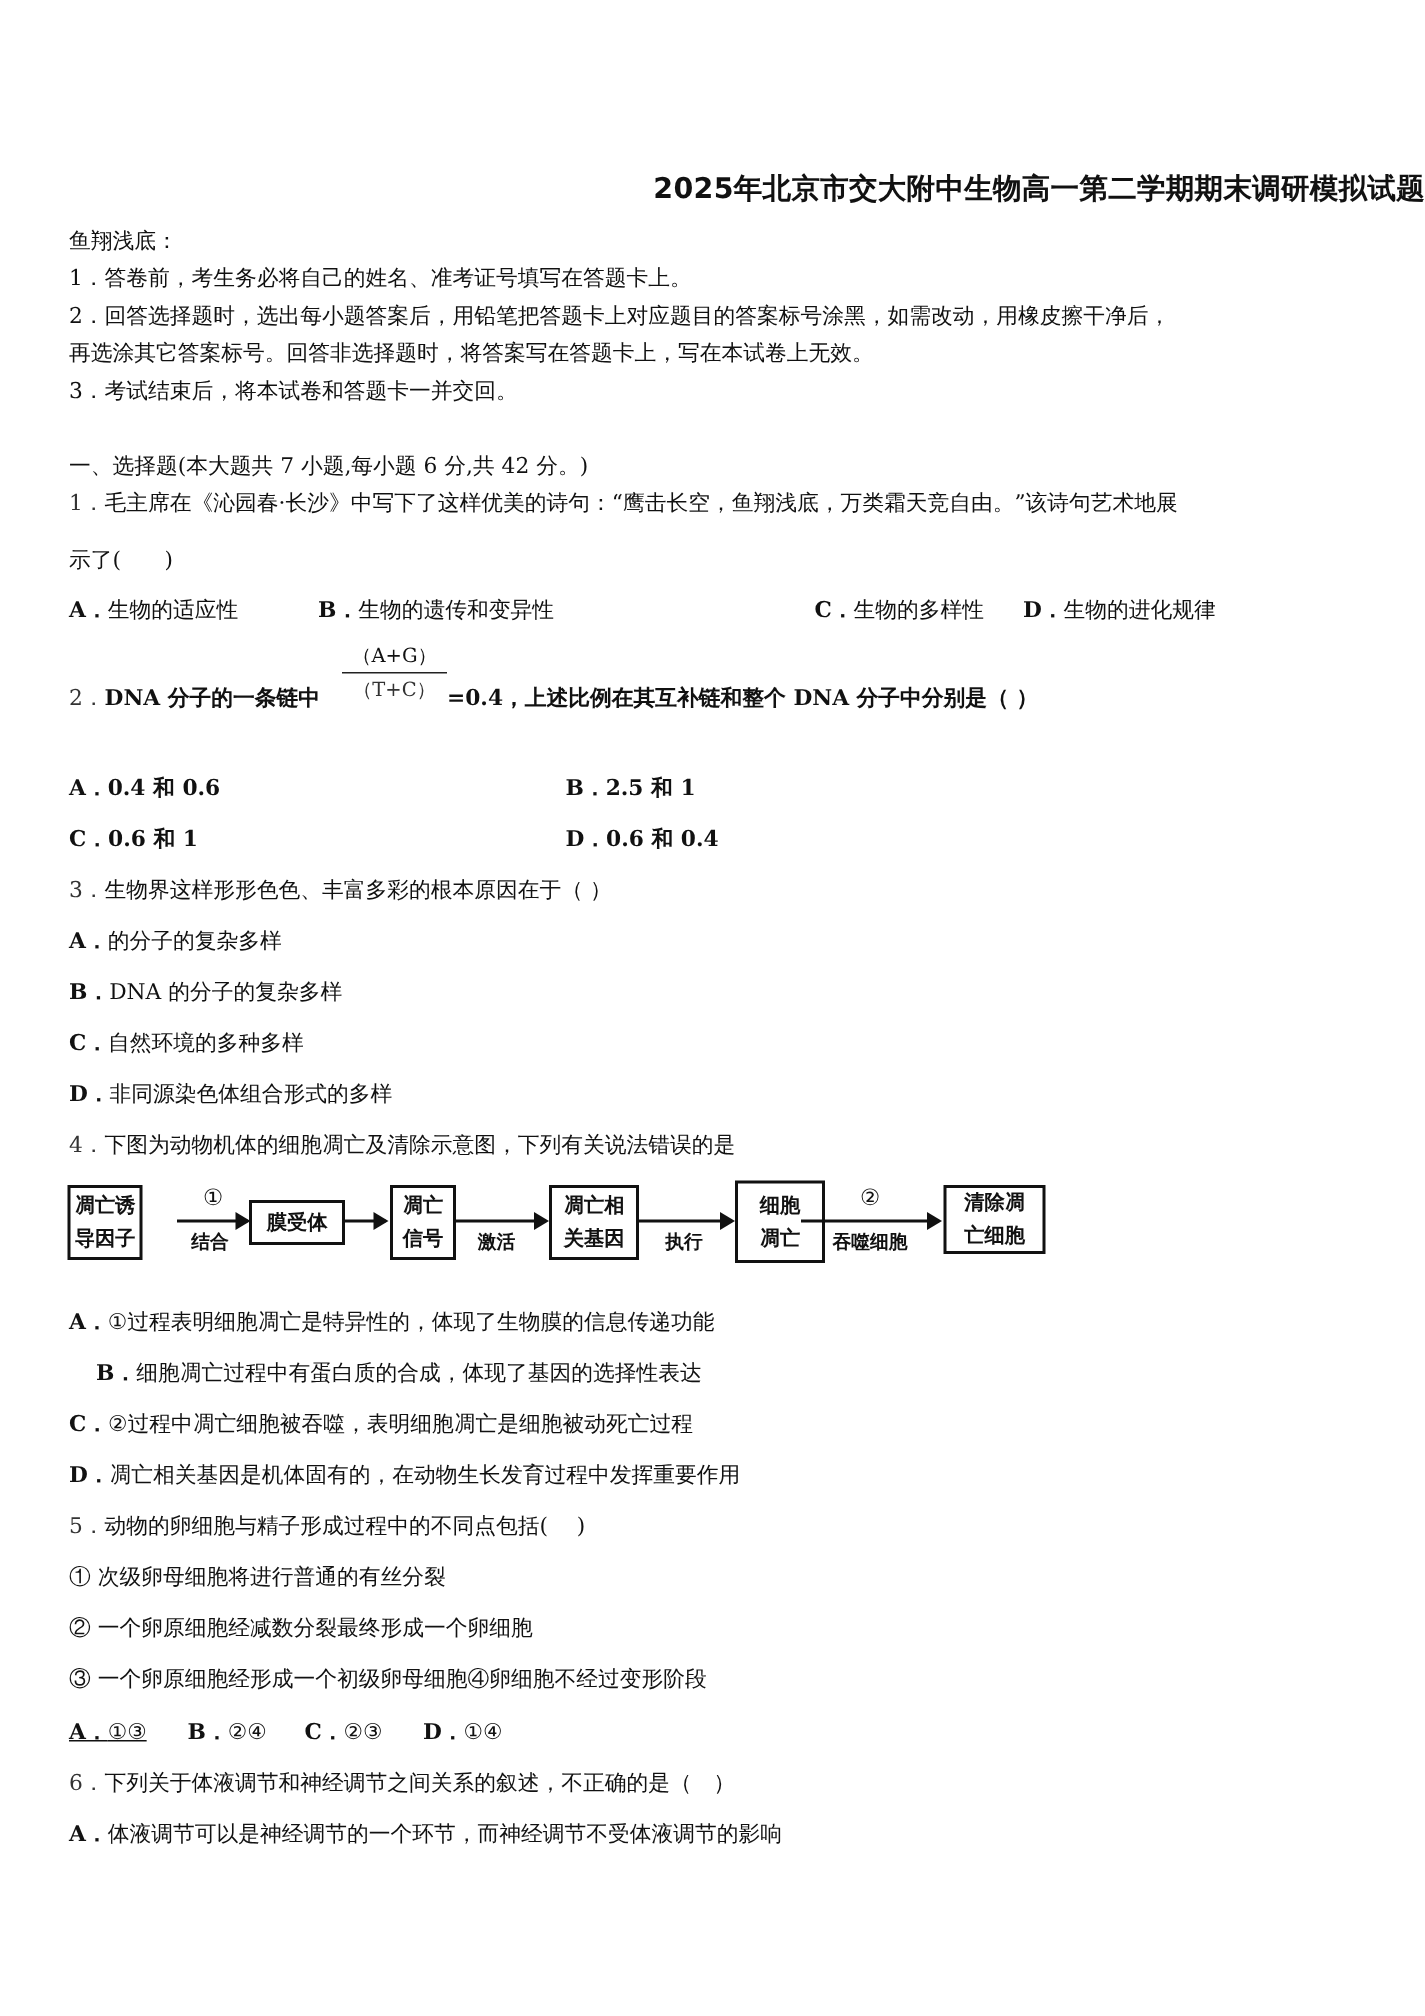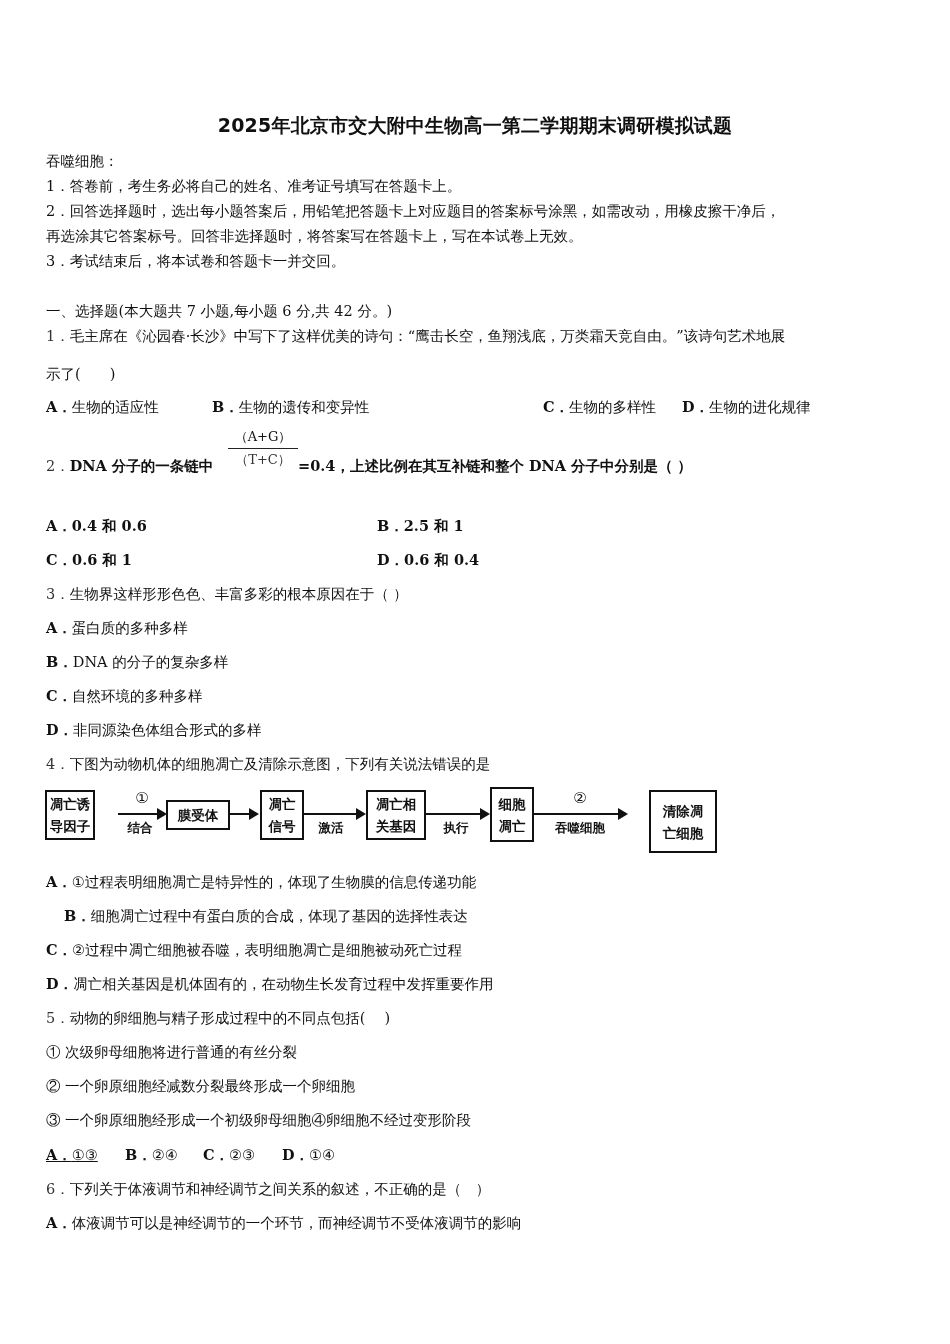--- a/index.html
+++ b/index.html
@@ -3,21 +3,21 @@
 <meta charset="utf-8">
 <style>
   html, body { margin: 0; padding: 0; background: #ffffff; }
   body {
     width: 950px; height: 1344px; position: relative; overflow: hidden;
     font-family: "DejaVu Serif", "Liberation Serif", serif;
     color: #111111;
   }
   .abs { position: absolute; white-space: nowrap; }
   .title {
-    left: 0; width: 950px; top: 113px; text-align: center;
+    left: 0; width: 950px; top: 113px; text-align: right;
     font-family: "DejaVu Sans", "Liberation Sans", sans-serif;
     font-weight: bold; font-size: 19px; letter-spacing: 0.2px;
   }
   .line { font-size: 14.5px; line-height: 20px; }
   .b { font-weight: bold; }
   .num { font-weight: normal; color: #333; }
   .frac {
     position: absolute; left: 228px; top: 428px; width: 70px;
     text-align: center; font-size: 13px;
   }
@@ -48,21 +48,21 @@
   .circnum {
     position: absolute; font-size: 15px; text-align: center;
     font-family: "DejaVu Sans", "Liberation Sans", sans-serif;
   }
 </style>
 </head>
 <body>
 
 <div class="abs title">2025年北京市交大附中生物高一第二学期期末调研模拟试题</div>
 
-<div class="abs line" style="left:46px;top:151px;">吞噬细胞：</div>
+<div class="abs line" style="left:46px;top:151px;">鱼翔浅底：</div>
 <div class="abs line" style="left:46px;top:176px;text-align:center;">1．答卷前，考生务必将自己的姓名、准考证号填写在答题卡上。</div>
 <div class="abs line" style="left:46px;top:201px;">2．回答选择题时，选出每小题答案后，用铅笔把答题卡上对应题目的答案标号涂黑，如需改动，用橡皮擦干净后，</div>
 <div class="abs line" style="left:46px;top:226px;">再选涂其它答案标号。回答非选择题时，将答案写在答题卡上，写在本试卷上无效。</div>
 <div class="abs line" style="left:46px;top:251px;">3．考试结束后，将本试卷和答题卡一并交回。</div>
 
 <div class="abs line" style="left:46px;top:301px;">一、选择题(本大题共 7 小题,每小题 6 分,共 42 分。)</div>
 
 <div class="abs line" style="left:46px;top:326px;">
   <span class="num">1．</span><span>毛主席在《沁园春·长沙》中写下了这样优美的诗句：“鹰击长空，鱼翔浅底，万类霜天竞自由。”该诗句艺术地展</span>
 </div>
@@ -81,21 +81,21 @@
 </div>
 <div class="abs line b" style="left:298px;top:456px;">=0.4，上述比例在其互补链和整个 DNA 分子中分别是（ ）</div>
 <div class="abs line b" style="left:46px;top:516px;"><span>A．</span><span>0.4 和 0.6</span></div>
 <div class="abs line b" style="left:377px;top:516px;"><span>B．</span><span>2.5 和 1</span></div>
 <div class="abs line b" style="left:46px;top:550px;"><span>C．</span><span>0.6 和 1</span></div>
 <div class="abs line b" style="left:377px;top:550px;"><span>D．</span><span>0.6 和 0.4</span></div>
 
 <div class="abs line" style="left:46px;top:584px;">
   <span class="num">3．</span><span>生物界这样形形色色、丰富多彩的根本原因在于（ ）</span>
 </div>
-<div class="abs line" style="left:46px;top:618px;"><span class="b">A．</span><span>蛋白质的多种多样</span></div>
+<div class="abs line" style="left:46px;top:618px;"><span class="b">A．</span><span>的分子的复杂多样</span></div>
 <div class="abs line" style="left:46px;top:652px;"><span class="b">B．</span><span>DNA 的分子的复杂多样</span></div>
 <div class="abs line" style="left:46px;top:686px;"><span class="b">C．</span><span>自然环境的多种多样</span></div>
 <div class="abs line" style="left:46px;top:720px;"><span class="b">D．</span><span>非同源染色体组合形式的多样</span></div>
 
 <div class="abs line" style="left:46px;top:754px;">
   <span class="num">4．</span><span>下图为动物机体的细胞凋亡及清除示意图，下列有关说法错误的是</span>
 </div>
 
 <div class="flow">
   <div class="box" style="left:0;top:3px;width:50px;height:50px;">
@@ -124,31 +124,31 @@
 
   <div class="box" style="left:321px;top:3px;width:60px;height:50px;">
     <div>
         <span>凋亡相</span>
         <span>关基因</span>
       </div>
   </div>
   <div class="arrow" style="left:381px;width:62px;"></div>
   <div class="alabel" style="left:388px;top:33px;width:46px;">执行</div>
 
-  <div class="box" style="left:445px;top:0;width:44px;height:55px;">
+  <div class="box" style="left:445px;top:0;width:60px;height:55px;">
     <div>
         <span>细胞</span>
         <span>凋亡</span>
       </div>
   </div>
   <div class="arrow" style="left:489px;width:92px;"></div>
   <div class="circnum" style="left:523px;top:2px;width:24px;">②</div>
   <div class="alabel" style="left:492px;top:33px;width:86px;">吞噬细胞</div>
 
-  <div class="box" style="left:604px;top:3px;width:68px;height:63px;">
+  <div class="box" style="left:584px;top:3px;width:68px;height:46px;">
     <div>
         <span>清除凋</span>
         <span>亡细胞</span>
       </div>
   </div>
 </div>
 
 <div class="abs line" style="left:46px;top:872px;"><span class="b">A．</span><span>①过程表明细胞凋亡是特异性的，体现了生物膜的信息传递功能</span></div>
 <div class="abs line" style="left:64px;top:906px;"><span class="b">B．</span><span>细胞凋亡过程中有蛋白质的合成，体现了基因的选择性表达</span></div>
 <div class="abs line" style="left:46px;top:940px;"><span class="b">C．</span><span>②过程中凋亡细胞被吞噬，表明细胞凋亡是细胞被动死亡过程</span></div>

